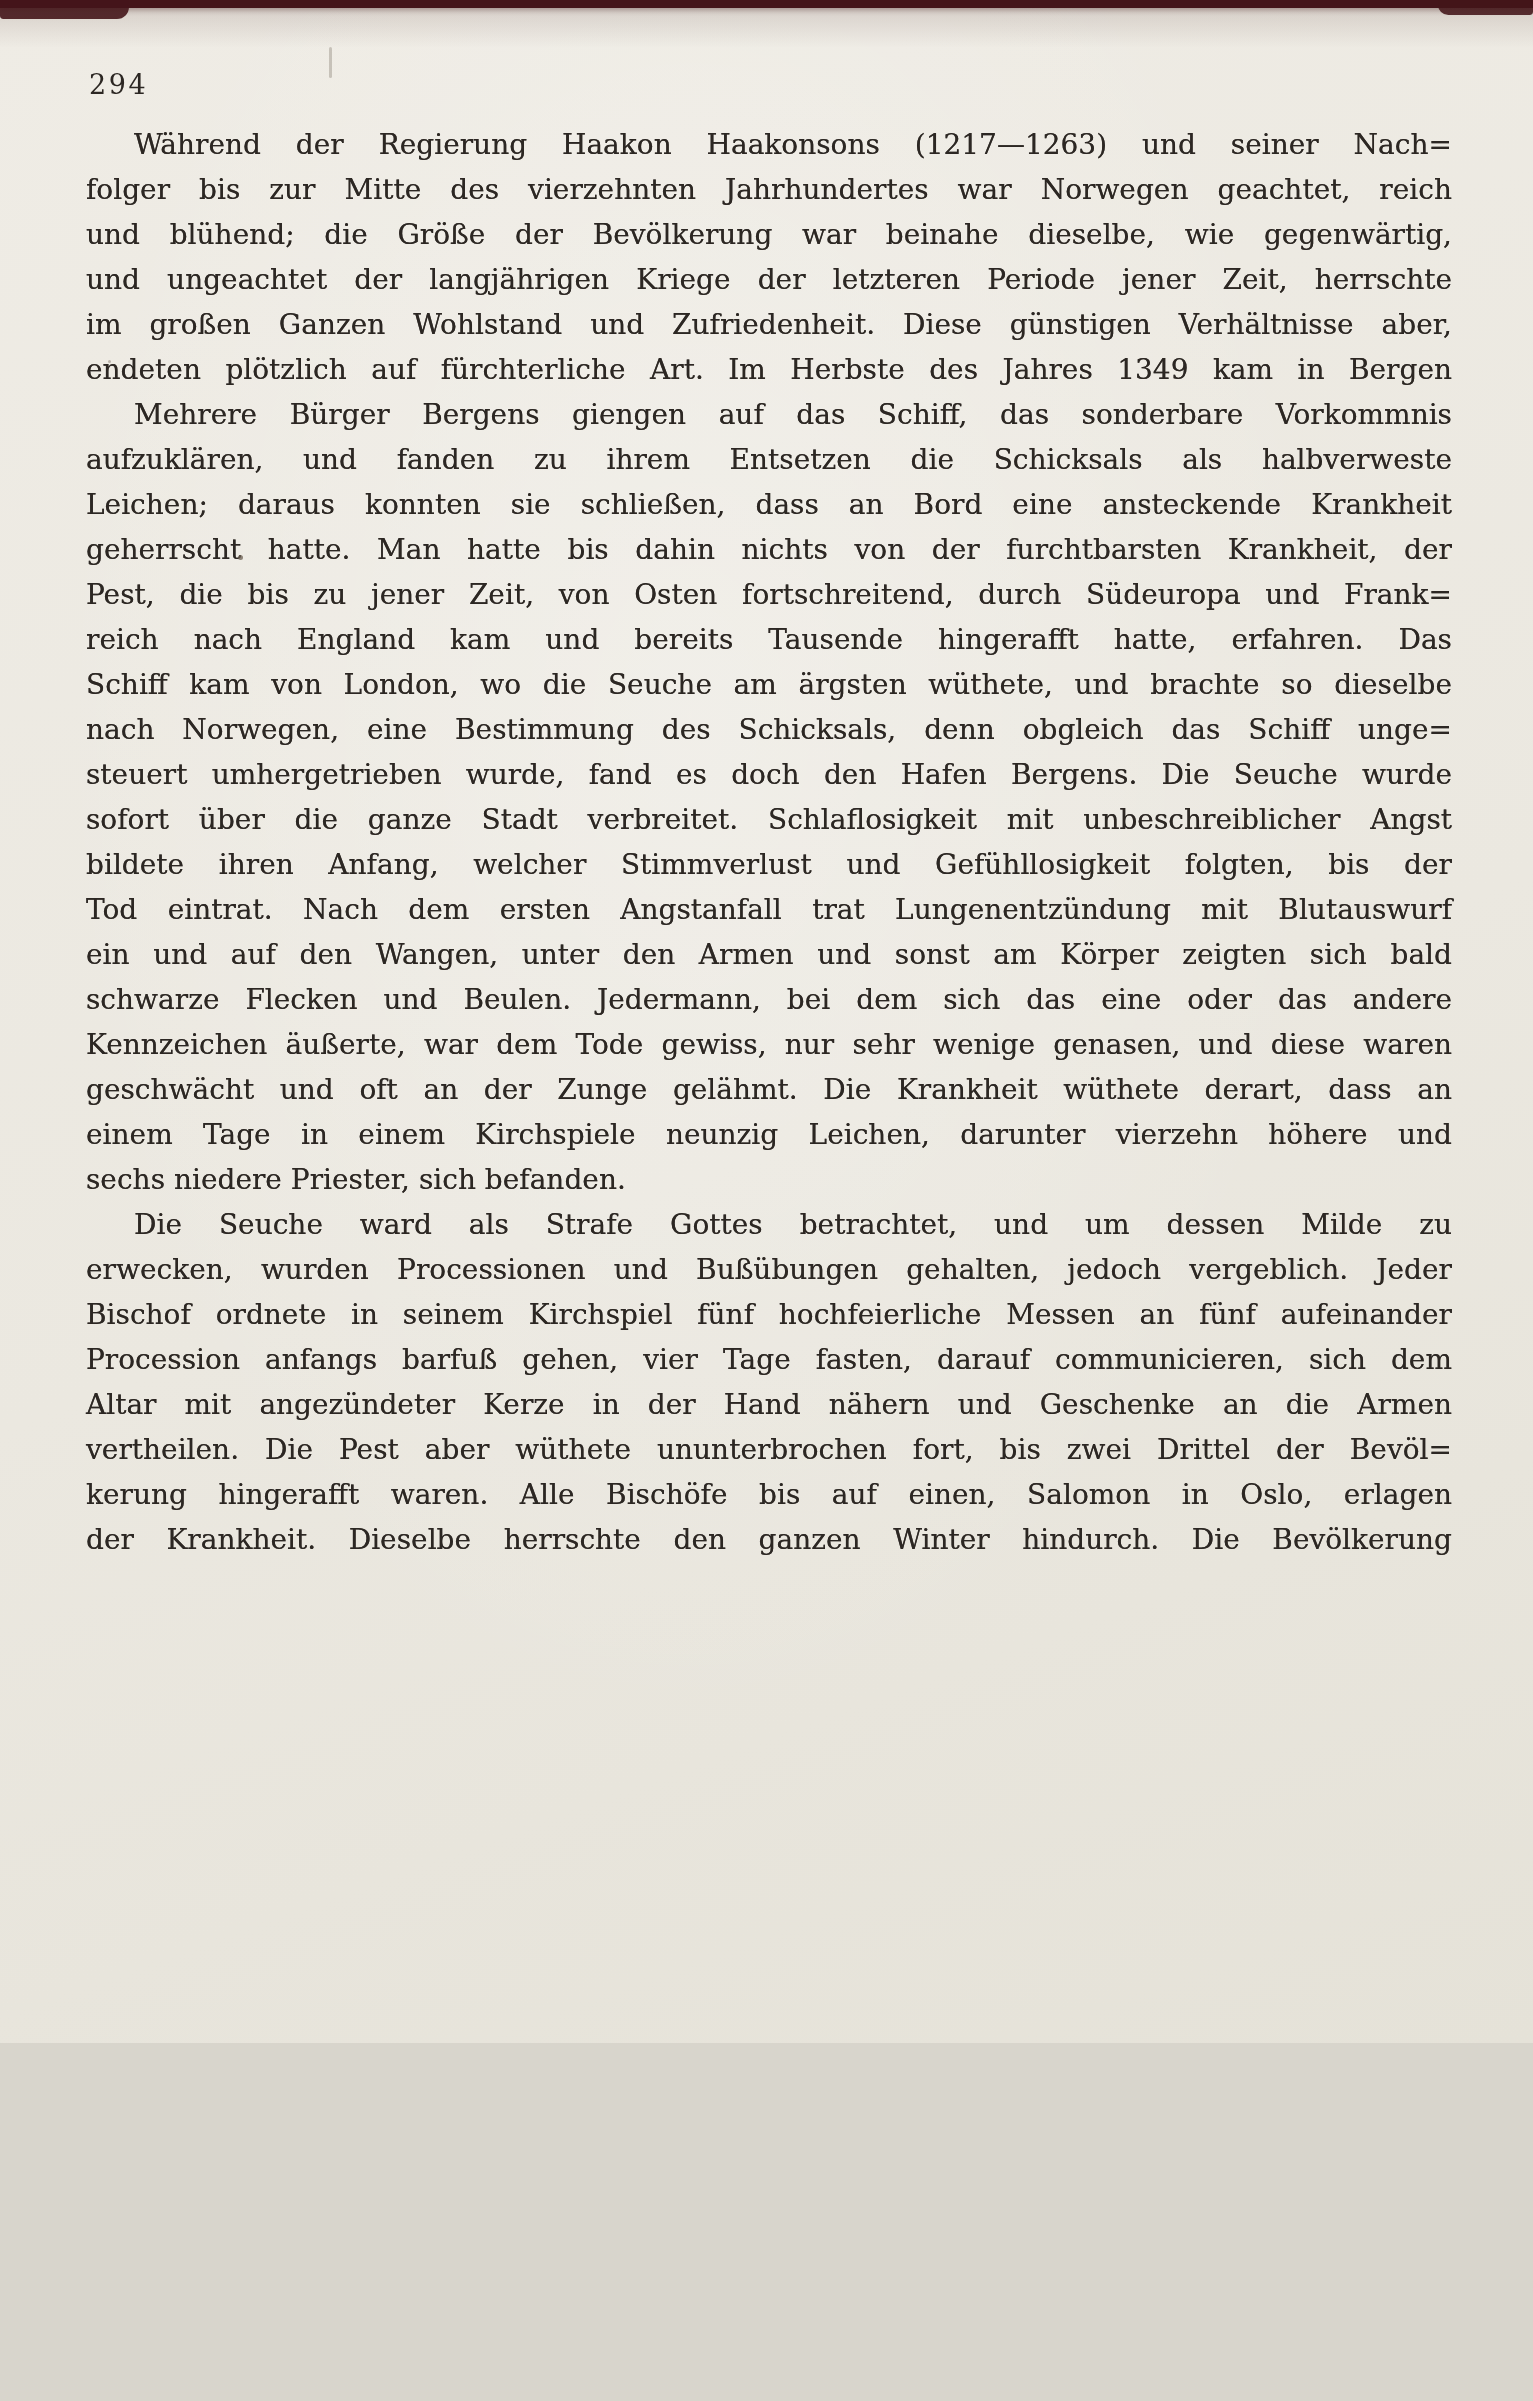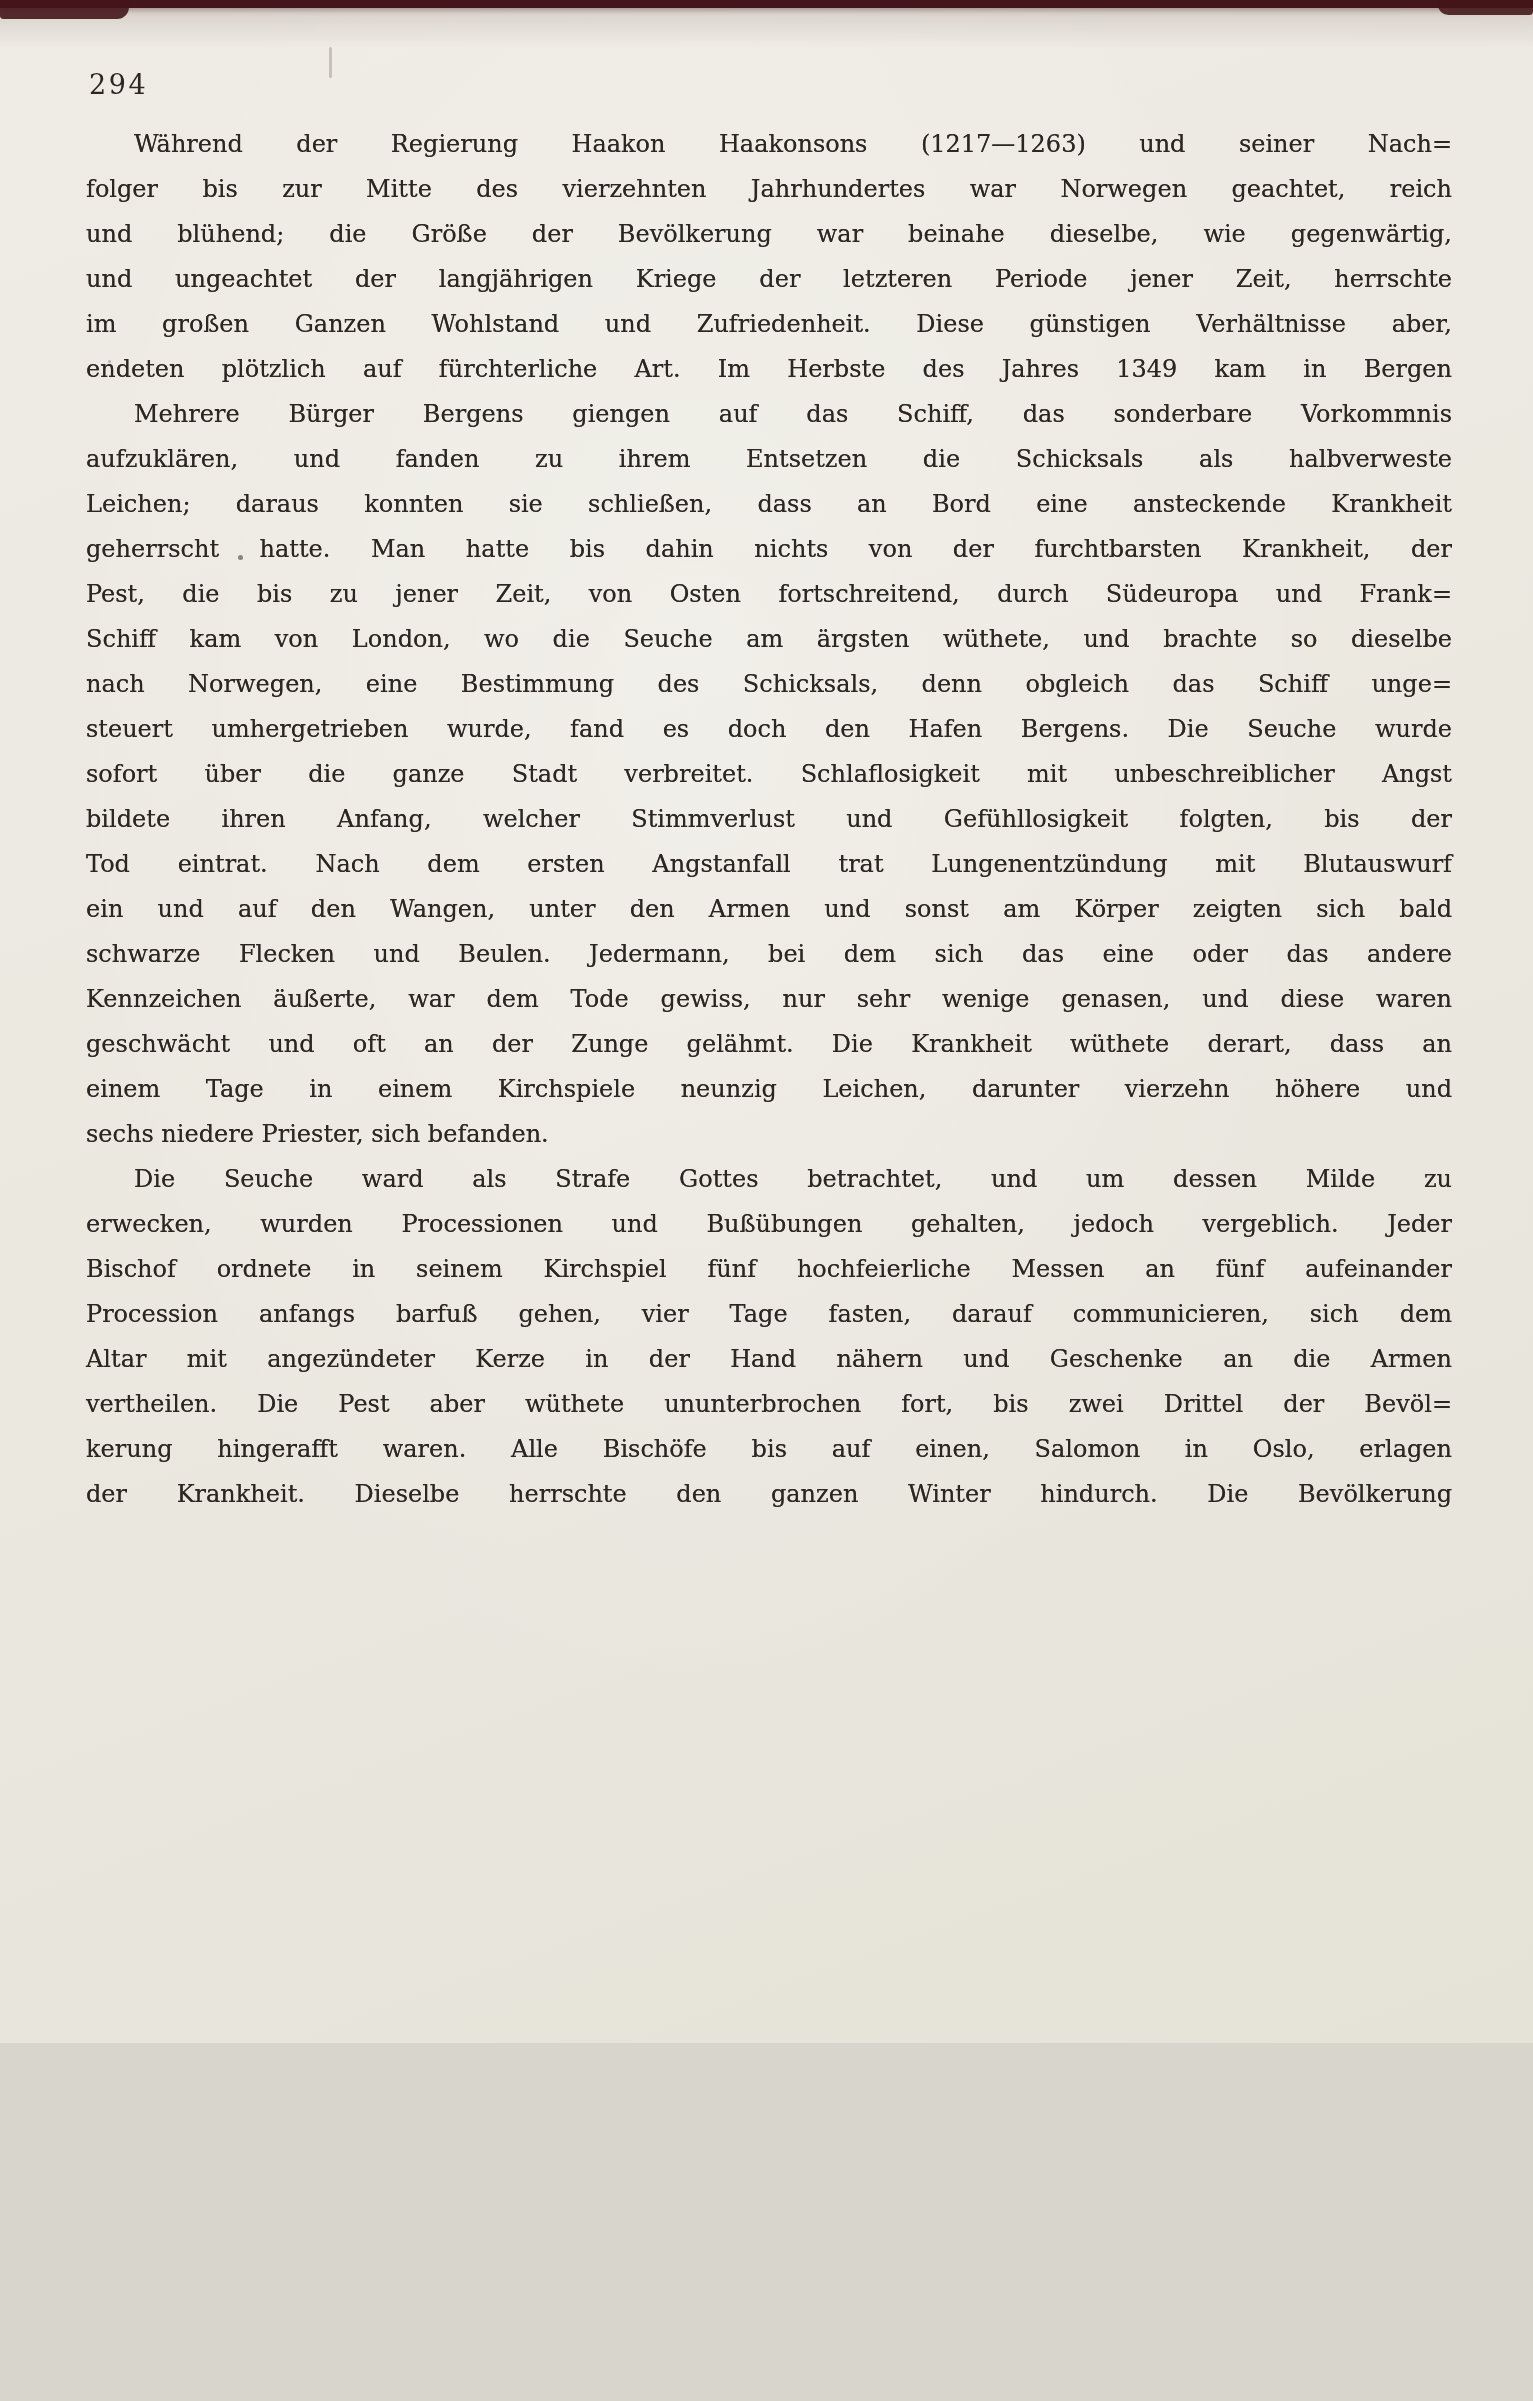--- a/index.html
+++ b/index.html
@@ -59,21 +59,21 @@
     top: 69px;
     font-size: 27px;
     letter-spacing: 2.6px;
     color: var(--ink, #2c2723);
   }
   .text-block {
     position: absolute;
     left: 86px;
     top: 122px;
     width: 1366px;
-    font-size: 24px;
+    font-size: 28px;
     line-height: 45px;
     color: var(--ink, #2c2723);
     text-shadow: 0 0 0.4px rgba(44, 39, 35, 0.75);
   }
   .paragraph { margin: 0; }
   .line {
     text-align: justify;
     text-align-last: justify;
     white-space: normal;
   }
@@ -112,20 +112,21 @@
         <div class="line">und ungeachtet der langjährigen Kriege der letzteren Periode jener Zeit, herrschte</div>
         <div class="line">im großen Ganzen Wohlstand und Zufriedenheit. Diese günstigen Verhältnisse aber,</div>
         <div class="line">endeten plötzlich auf fürchterliche Art. Im Herbste des Jahres 1349 kam in Bergen</div>
       </div>
       <div class="paragraph">
         <div class="line first">Mehrere Bürger Bergens giengen auf das Schiff, das sonderbare Vorkommnis</div>
         <div class="line">aufzuklären, und fanden zu ihrem Entsetzen die Schicksals als halbverweste</div>
         <div class="line">Leichen; daraus konnten sie schließen, dass an Bord eine ansteckende Krankheit</div>
         <div class="line">geherrscht hatte. Man hatte bis dahin nichts von der furchtbarsten Krankheit, der</div>
         <div class="line">Pest, die bis zu jener Zeit, von Osten fortschreitend, durch Südeuropa und Frank=</div>
+        <div class="line">reich nach England kam und bereits Tausende hingerafft hatte, erfahren. Das</div>
         <div class="line">Schiff kam von London, wo die Seuche am ärgsten wüthete, und brachte so dieselbe</div>
         <div class="line">nach Norwegen, eine Bestimmung des Schicksals, denn obgleich das Schiff unge=</div>
         <div class="line">steuert umhergetrieben wurde, fand es doch den Hafen Bergens. Die Seuche wurde</div>
         <div class="line">sofort über die ganze Stadt verbreitet. Schlaflosigkeit mit unbeschreiblicher Angst</div>
         <div class="line">bildete ihren Anfang, welcher Stimmverlust und Gefühllosigkeit folgten, bis der</div>
         <div class="line">Tod eintrat. Nach dem ersten Angstanfall trat Lungenentzündung mit Blutauswurf</div>
         <div class="line">ein und auf den Wangen, unter den Armen und sonst am Körper zeigten sich bald</div>
         <div class="line">schwarze Flecken und Beulen. Jedermann, bei dem sich das eine oder das andere</div>
         <div class="line">Kennzeichen äußerte, war dem Tode gewiss, nur sehr wenige genasen, und diese waren</div>
         <div class="line">geschwächt und oft an der Zunge gelähmt. Die Krankheit wüthete derart, dass an</div>

